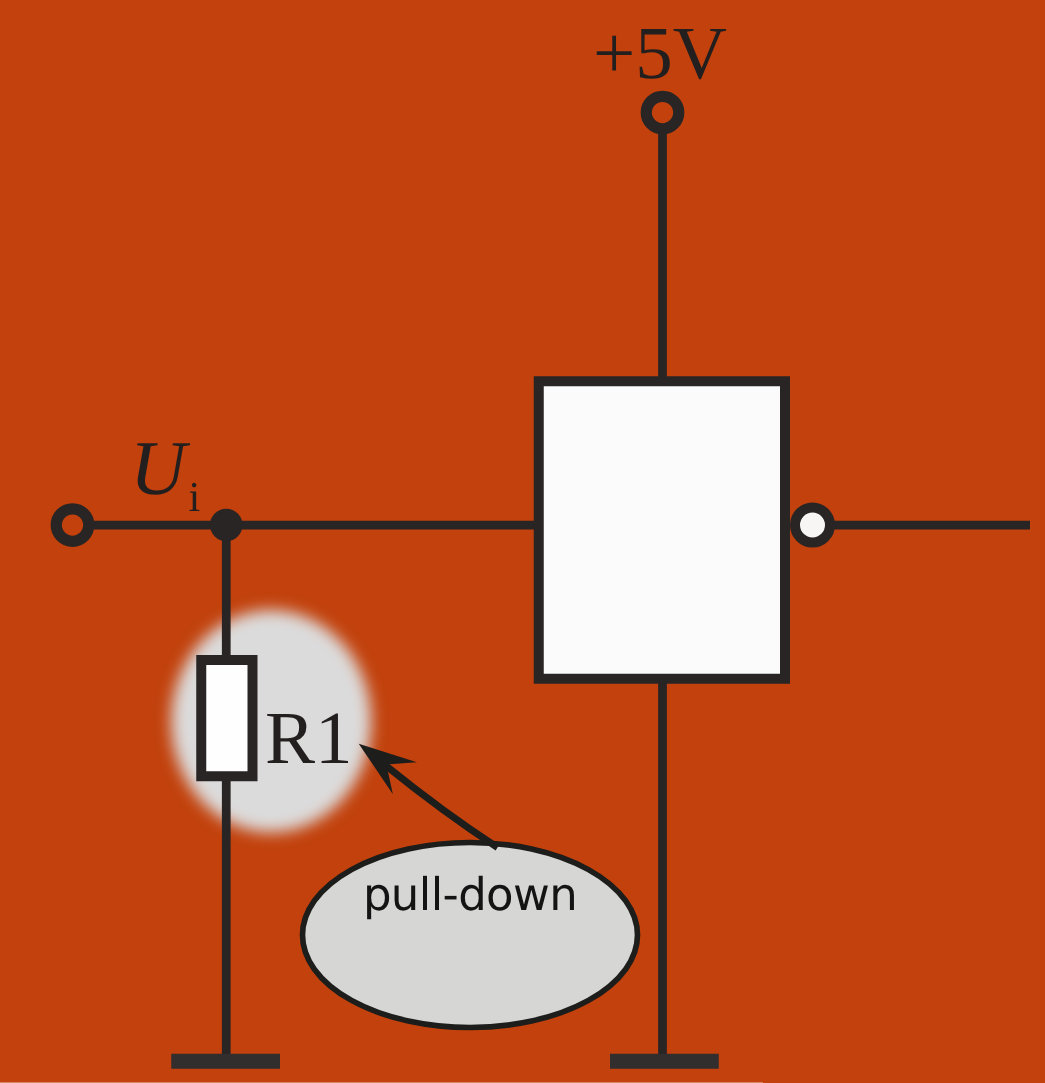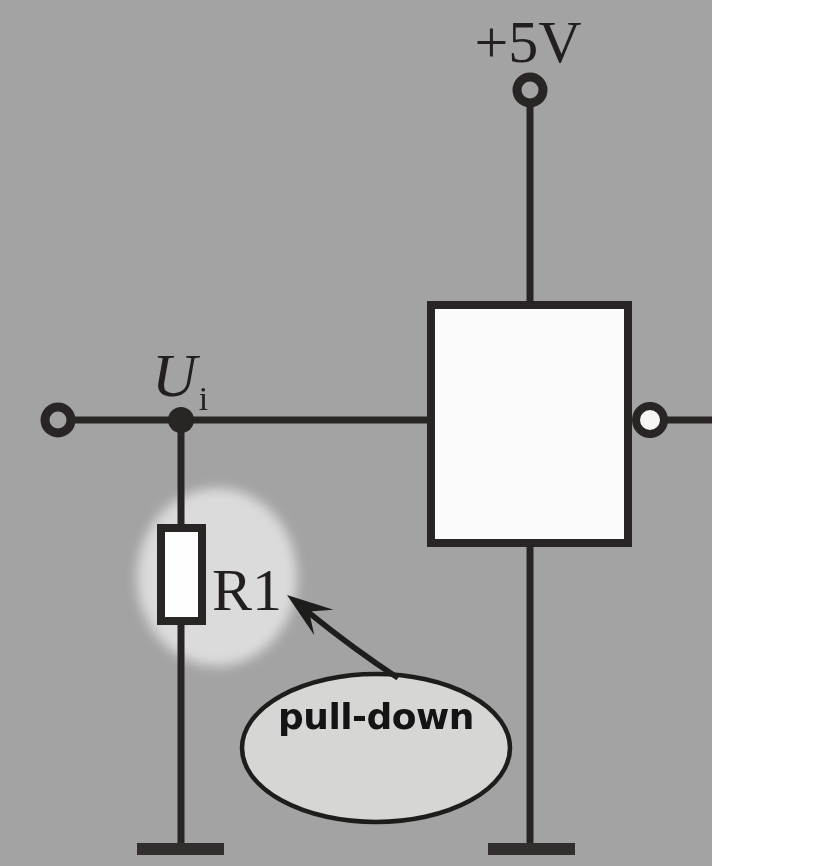--- a/index.html
+++ b/index.html
@@ -1,22 +1,22 @@
 <!DOCTYPE html>
 <html><head>
 <meta charset="utf-8">
 <style>
   html, body { margin: 0; padding: 0; }
   body { font-family: "Liberation Serif", serif; }
 
   .canvas {
     position: relative;
-    width: 712px;
+    width: 836px;
     height: 866px;
-    background: #a3a3a3;
+    background: #c2410c;
     overflow: hidden;
   }
 
   svg.circuit {
     position: absolute;
     inset: 0;
   }
 
   .lbl {
     position: absolute;
@@ -26,21 +26,21 @@
   }
 
   .lbl-supply {
     left: 468px; top: 8px;
     width: 120px;
     text-align: center;
     font-size: 60px;
     font-weight: 500;
   }
 
-  .lbl-signal { font-size: 62px; margin-left: 48px; }
+  .lbl-signal { font-size: 62px; }
   .lbl-signal .base { font-style: italic; }
   .lbl-signal .sub {
     font-style: normal;
     font-size: 34px;
     vertical-align: -14px;
     margin-left: 2px;
   }
   .lbl-input  { left: 104px; top: 340px; }
   .lbl-output { left: 706px; top: 342px; }
 
@@ -49,21 +49,21 @@
     font-size: 60px;
     margin-top: 12px;
   }
 
   .lbl-callout {
     left: 242px; top: 690px;
     width: 268px;
     text-align: center;
     font-family: "DejaVu Sans", sans-serif;
     font-size: 36px;
-    font-weight: 700;
+    font-weight: 400;
     letter-spacing: -0.5px;
     color: #141414;
     line-height: 53px;
   }
 </style>
 </head>
 <body>
 
 <div class="canvas">
 

